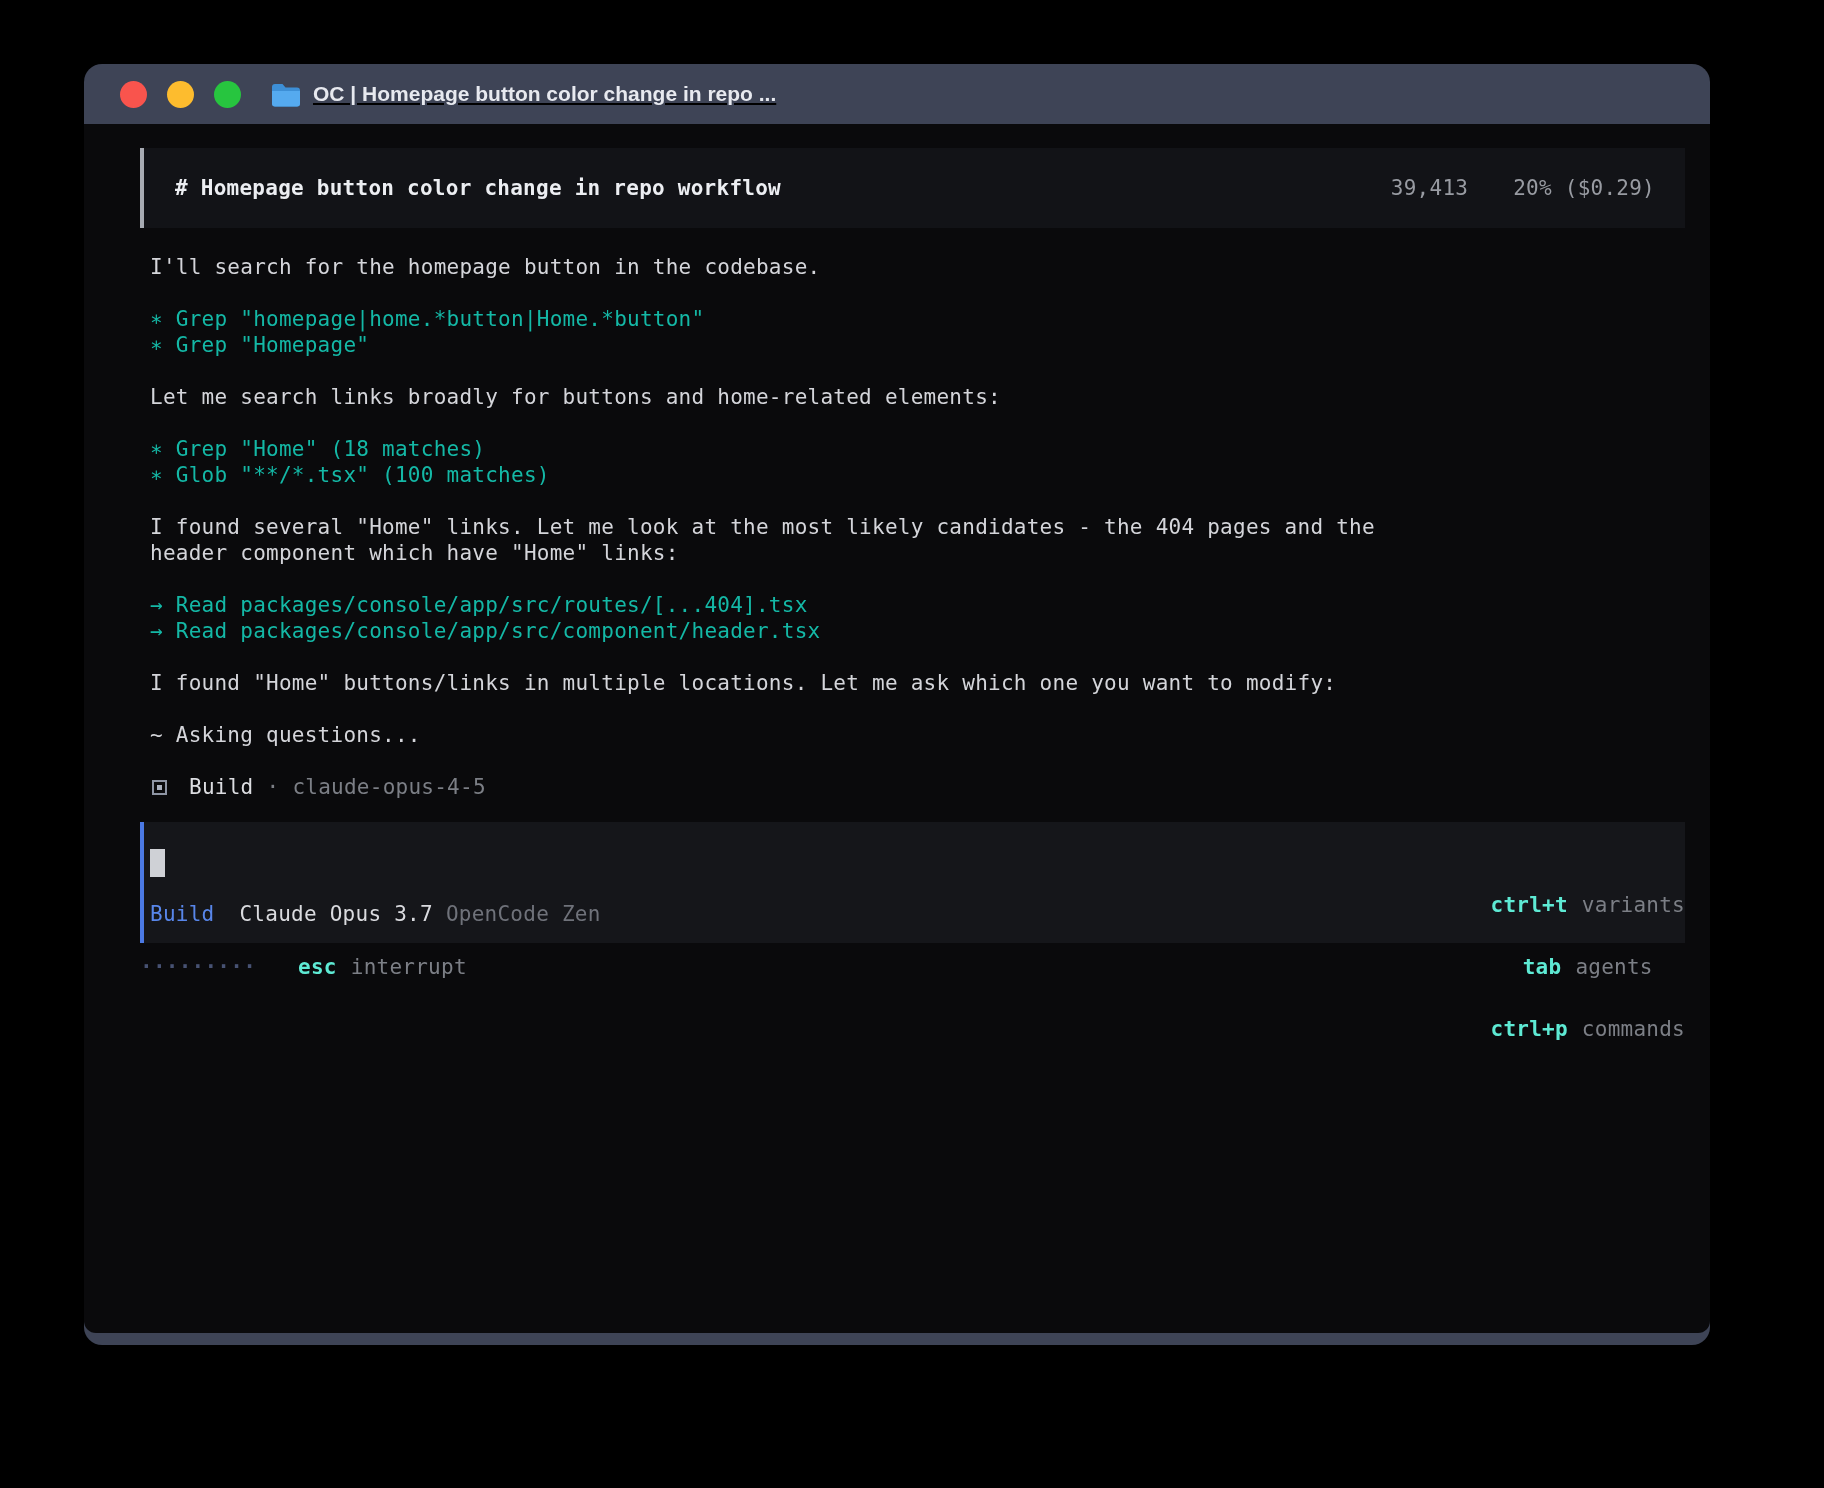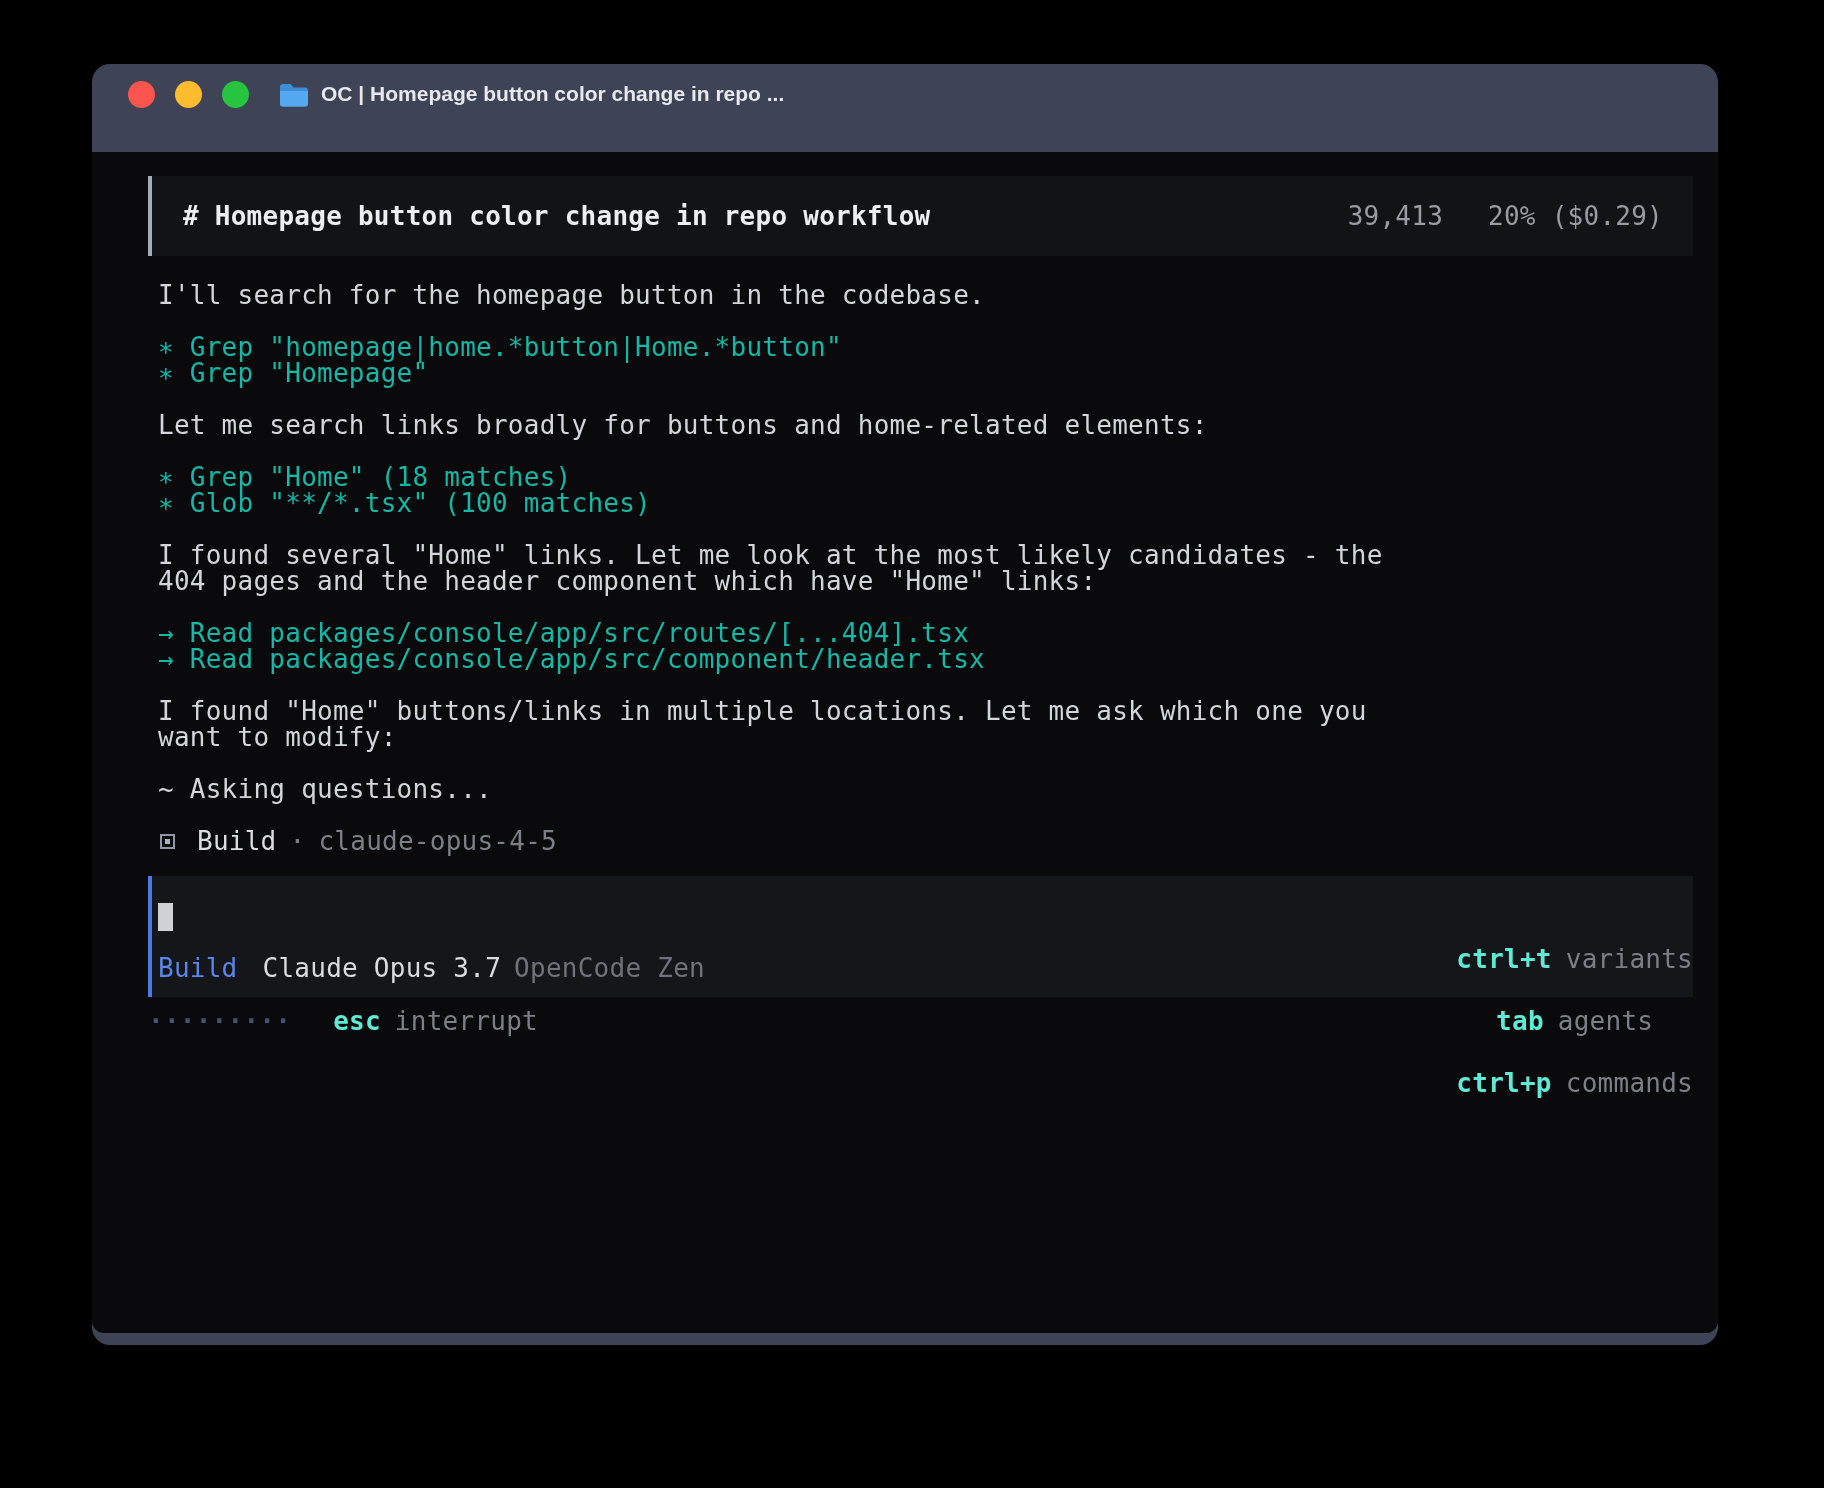--- a/index.html
+++ b/index.html
@@ -1,22 +1,23 @@
 <!DOCTYPE html>
 <html><head>
 <meta charset="utf-8">
 <style>
   * { margin:0; padding:0; box-sizing:border-box; }
   html,body { width:1824px; height:1488px; background:#000; overflow:hidden; }
   body { font-family:"DejaVu Sans Mono", monospace; }
 
   .window {
-    position:absolute; left:92px; top:64px; width:1626px; height:1281px;
+    position:absolute; left:84px; top:64px; width:1626px; height:1281px;
     background:#3e4456; border-radius:18px; overflow:hidden;
     box-shadow:0 24px 70px rgba(0,0,0,0.65);
+    text-decoration:underline;
   }
   .titlebar {
     height:60px; display:flex; align-items:center; padding-left:36px;
   }
   .traffic { display:flex; gap:20px; }
   .tl { width:27px; height:27px; border-radius:50%; display:inline-block; }
   .tl.red    { background:#f9544d; }
   .tl.yellow { background:#fdbc2e; }
   .tl.green  { background:#27c53f; }
   .folder { margin-left:30px; display:flex; align-items:center; }
@@ -24,21 +25,21 @@
     margin-left:12px; color:#e7e9ef; font-family:"Liberation Sans", sans-serif;
     font-weight:bold; font-size:21px; white-space:nowrap;
   }
 
   .content {
     position:absolute; left:0; top:60px; right:0; bottom:12px;
     background:#0a0a0c; border-radius:0 0 12px 12px;
     padding:24px 25px 0 56px; overflow:hidden;
   }
 
-  .mono { font-size:26px; line-height:26px; letter-spacing:0.25px;margin-top:28px; }
+  .mono { font-size:21px; line-height:26px; letter-spacing:0.25px; }
 
   .header-block {
     height:80px; background:#121317; border-left:4px solid #a7abb3;
     display:flex; align-items:center; padding:0 30px 0 31px;
   }
   .header-title { font-weight:bold; color:#eceef2; }
   .header-stats { margin-left:auto; display:flex; gap:45px; color:#989ba2; }
 
   .col { width:1282px; }
 

